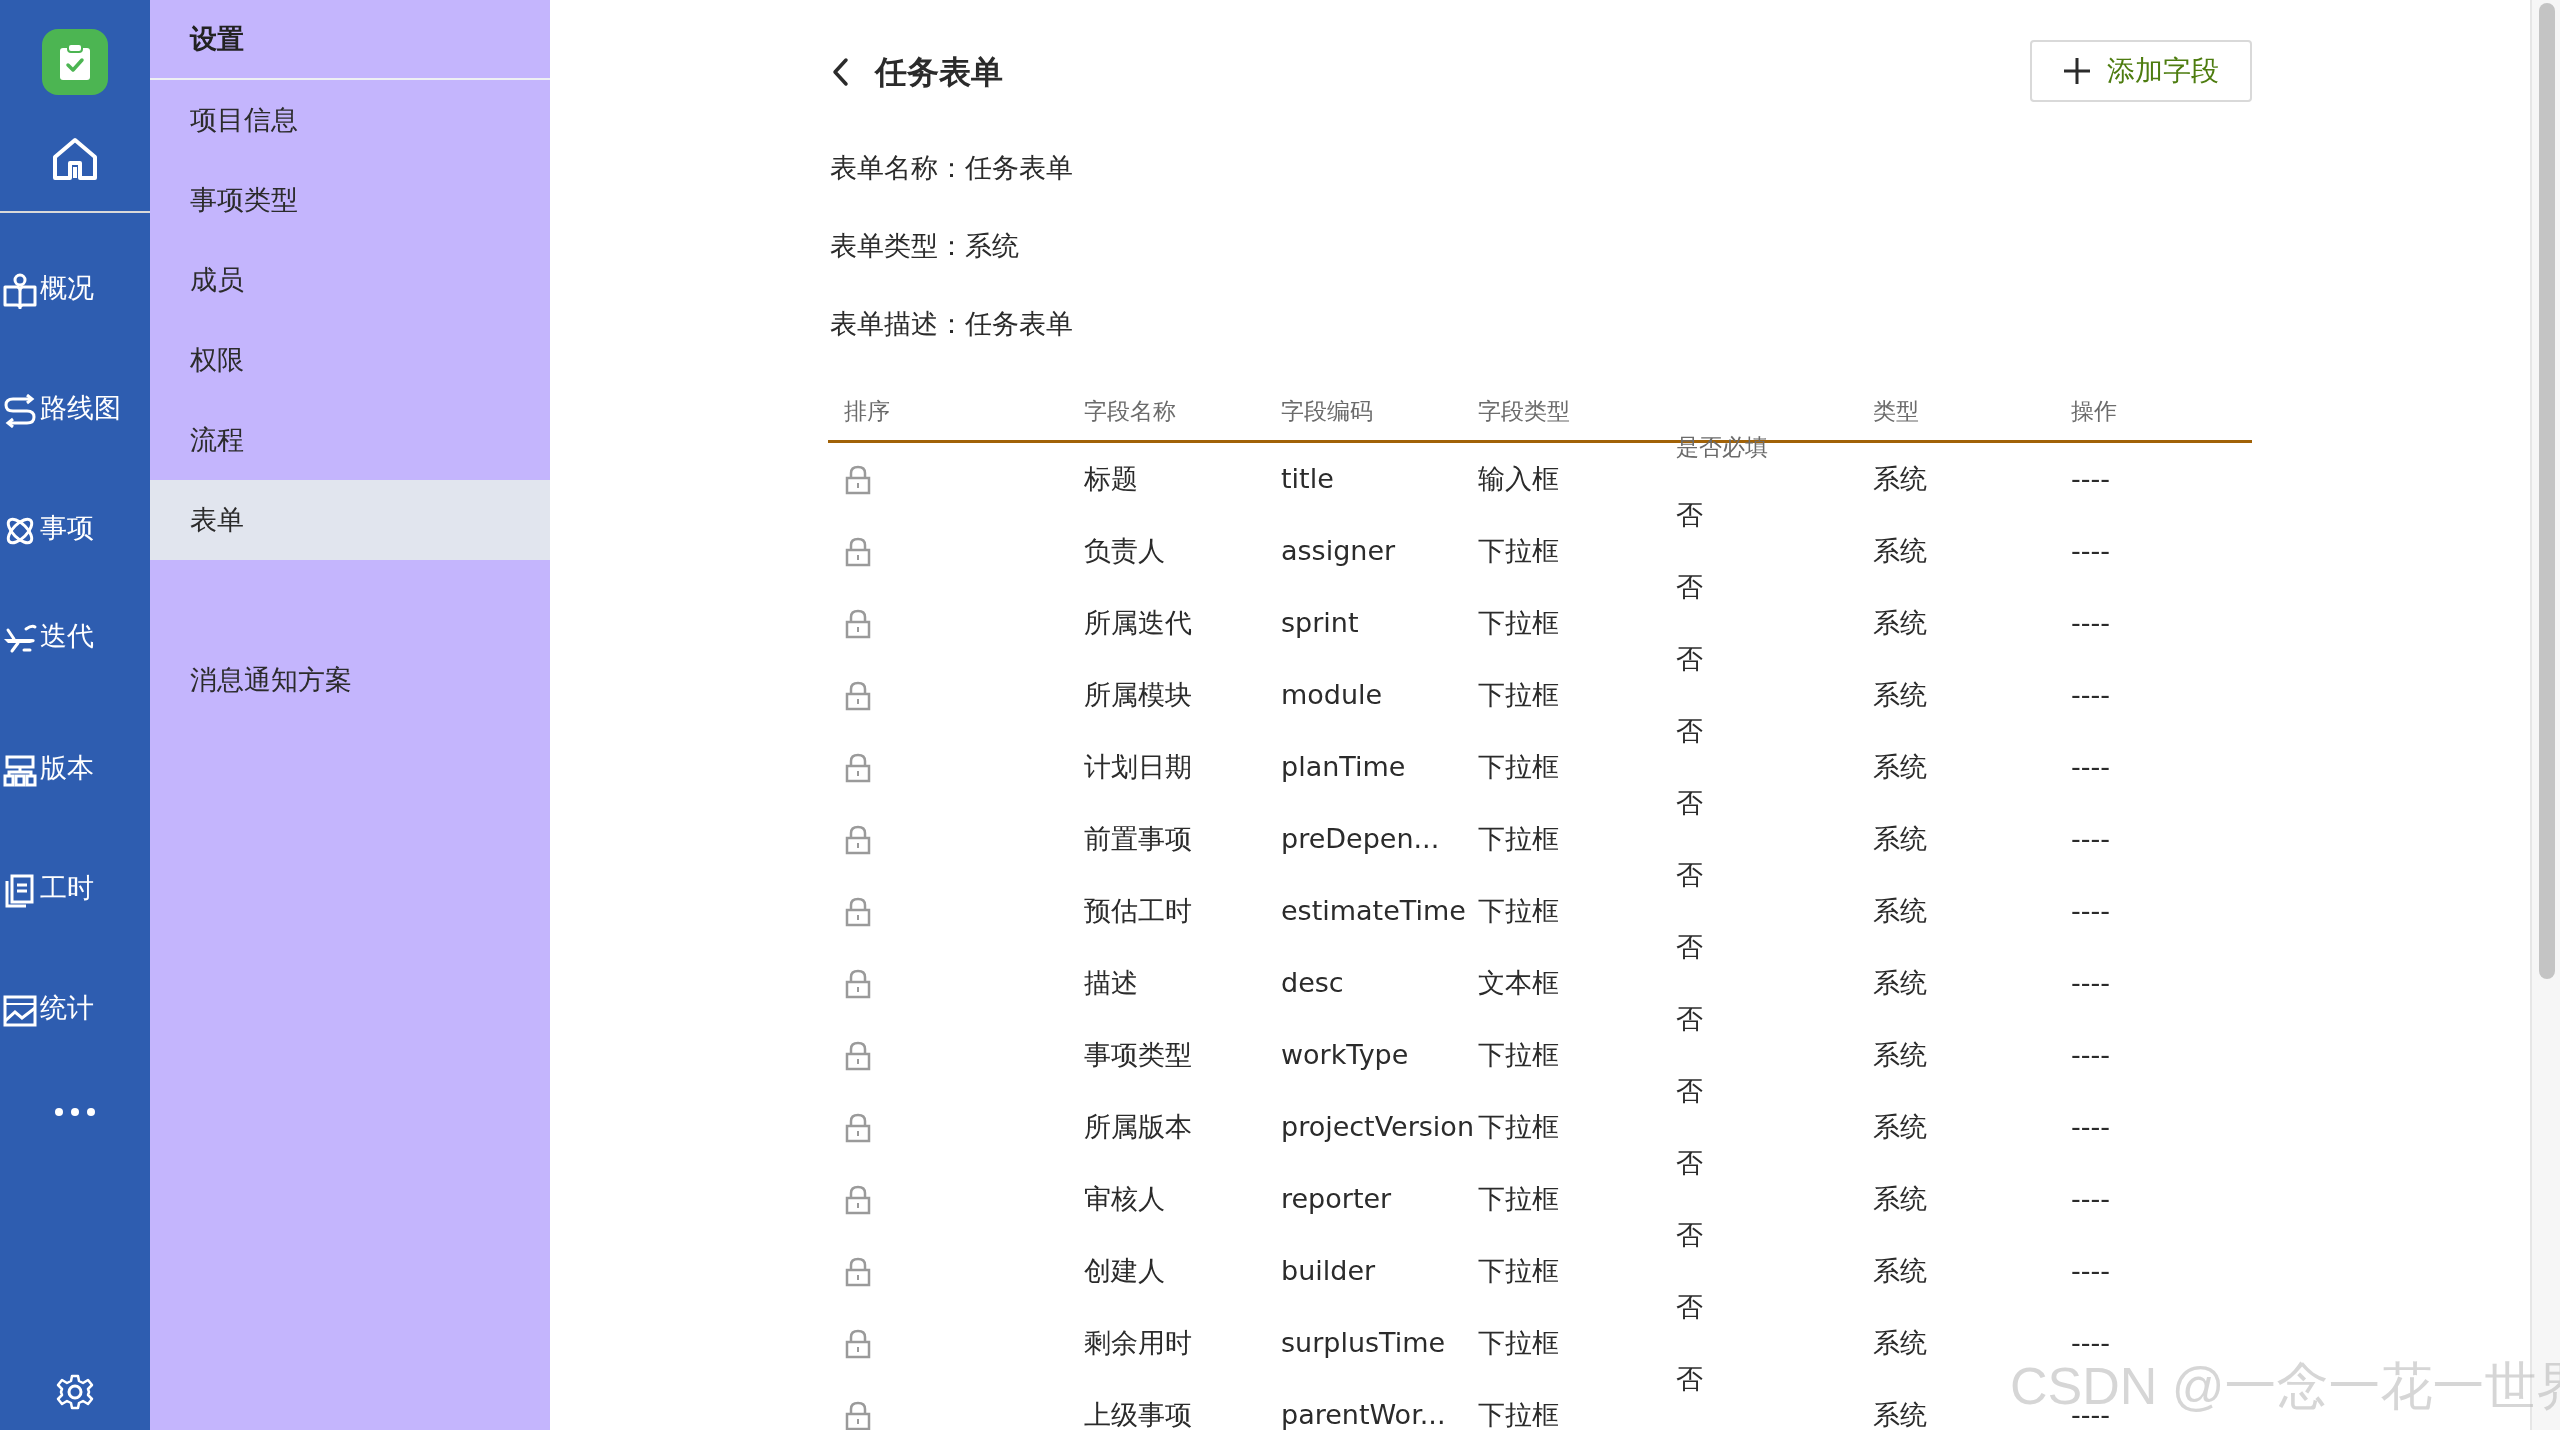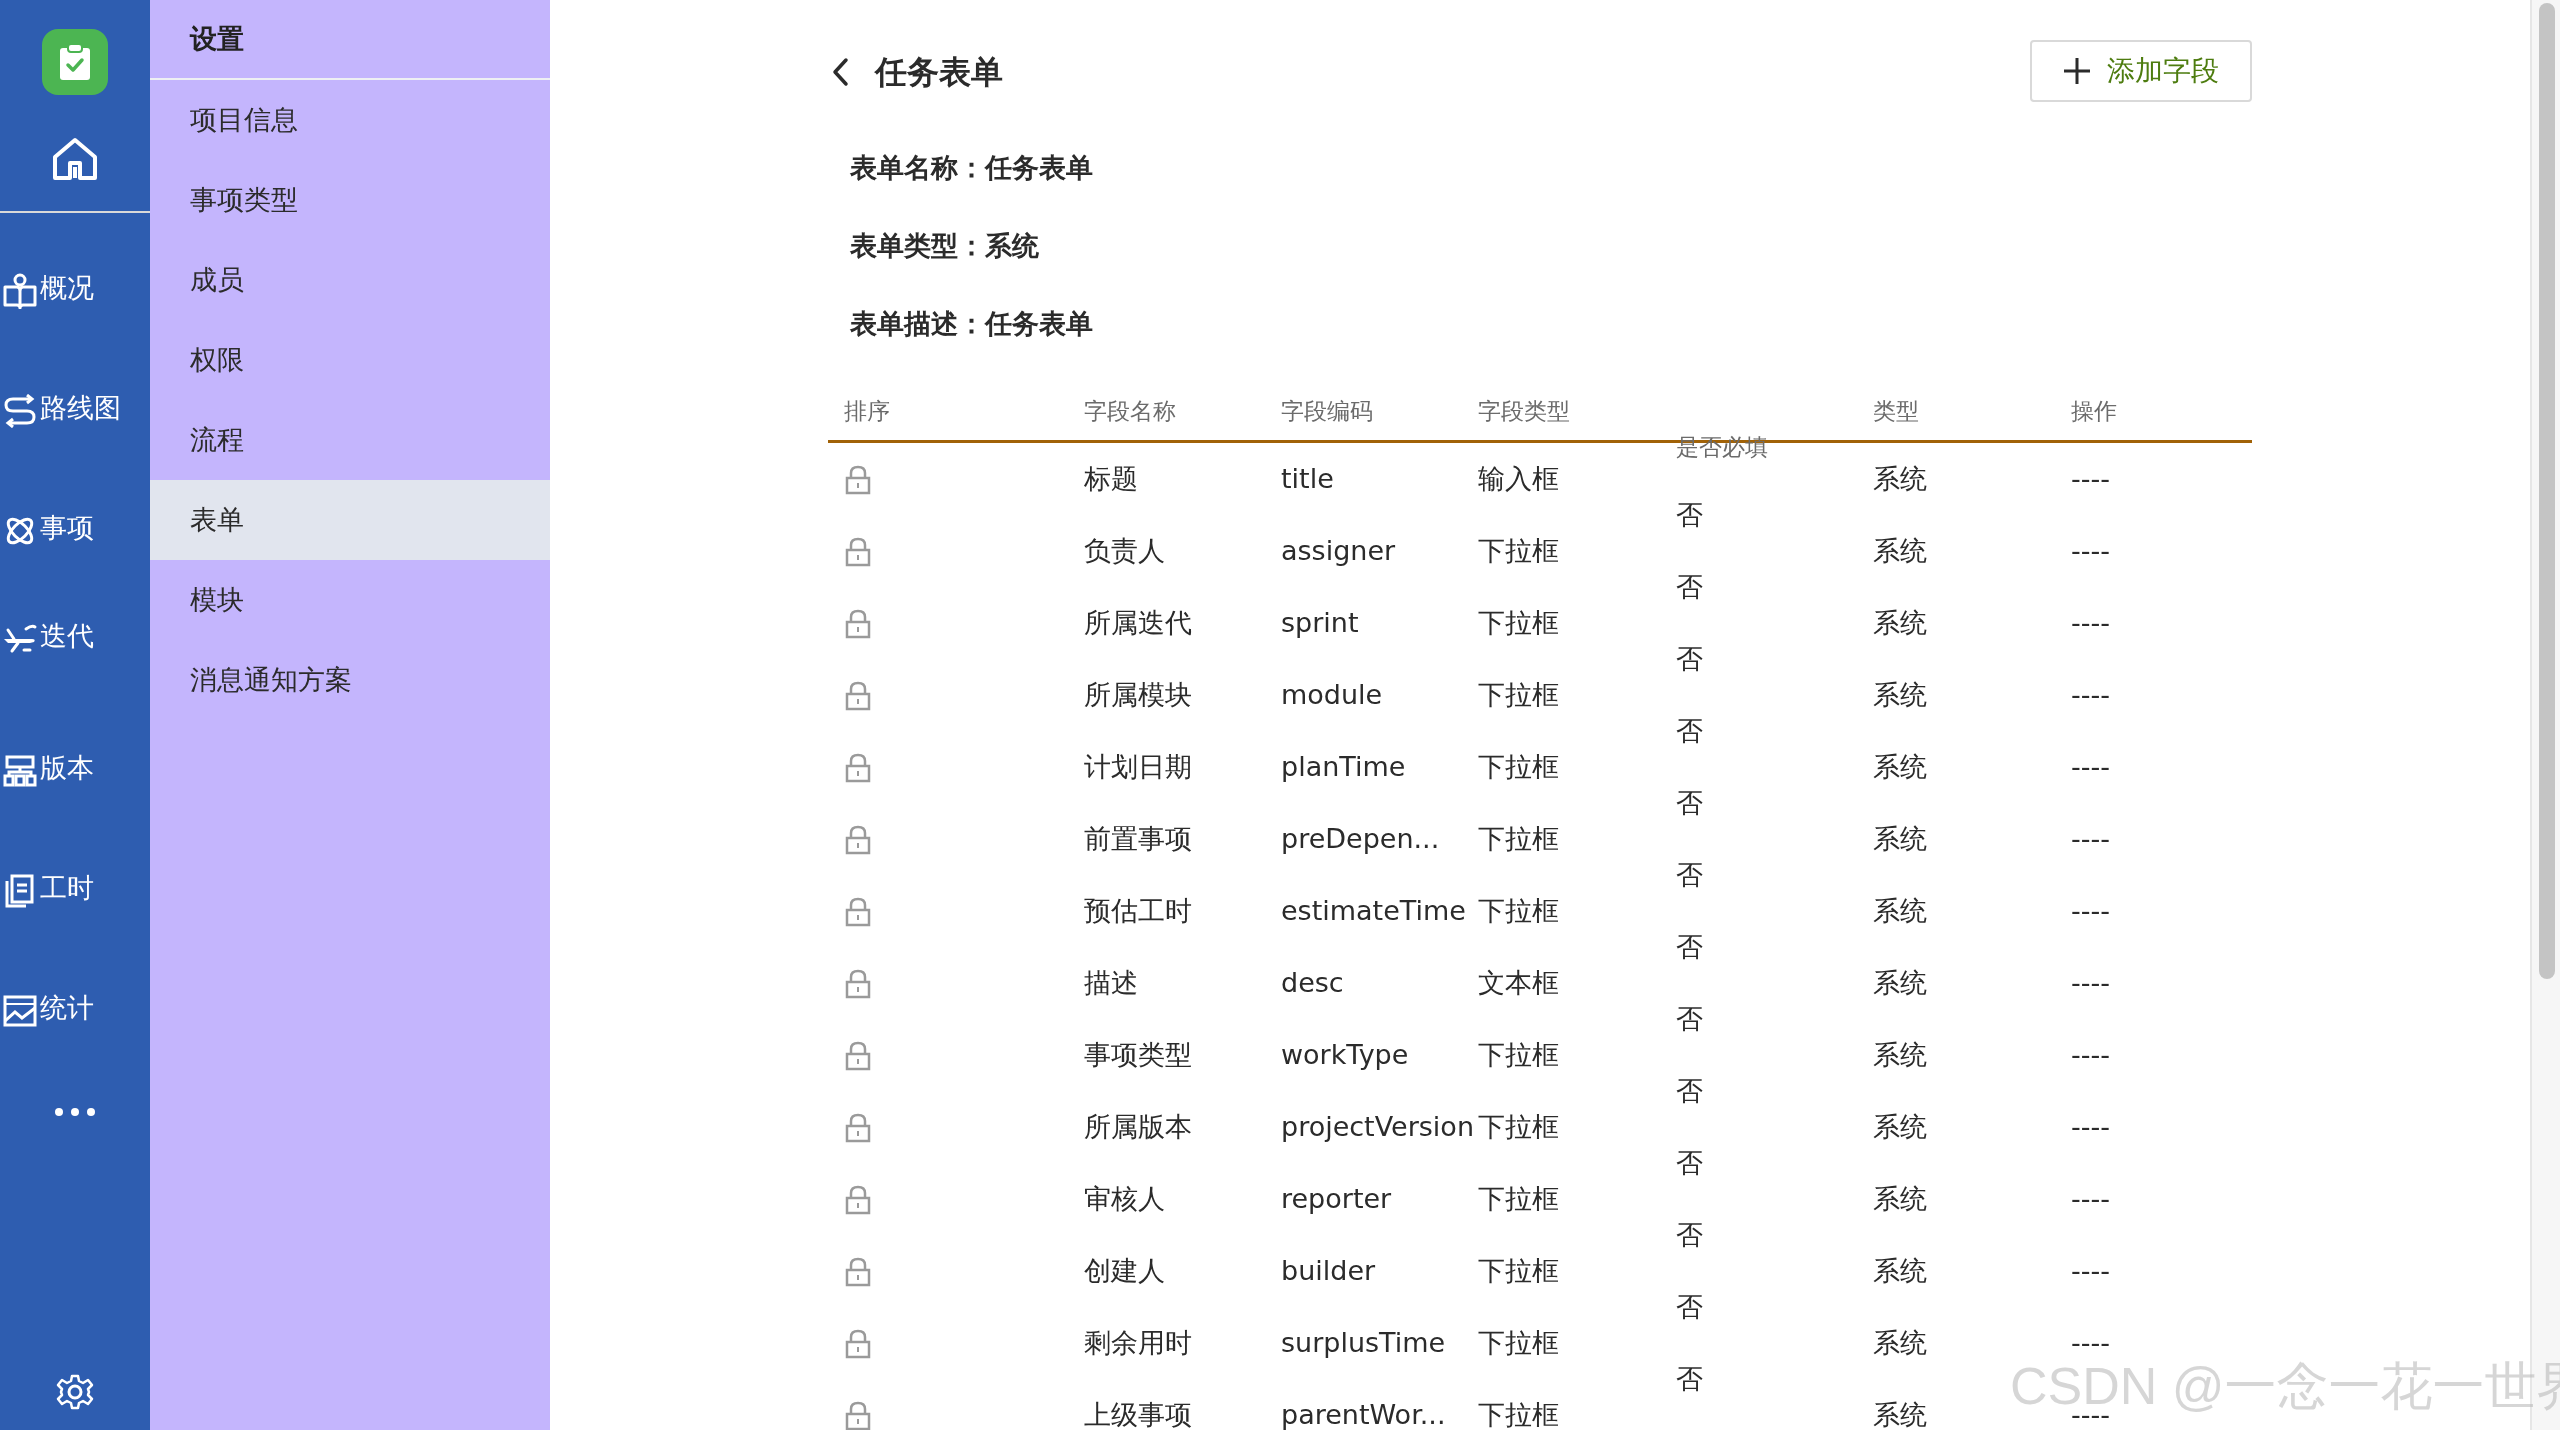--- a/index.html
+++ b/index.html
@@ -23,21 +23,21 @@
   .panel-title { position: absolute; left: 40px; top: 0; height: 78px; line-height: 78px; font-size: 27px; font-weight: bold; color: #222; }
   .panel-divider { position: absolute; left: 0; top: 78px; width: 400px; height: 2px; background: #eef0f3; }
   .panel-item { position: absolute; left: 0; width: 400px; height: 80px; line-height: 80px; padding-left: 40px; font-size: 27px; color: #2b2b2b; cursor: pointer; }
   .panel-item.active { background: #E1E5EE; }
 
   
   .main { position: absolute; left: 550px; top: 0; width: 1980px; height: 1430px; background: #ffffff; }
   .back { position: absolute; left: 280px; top: 56px; width: 30px; height: 32px; cursor: pointer; display: flex; align-items: center; }
   .page-title { position: absolute; left: 325px; top: 50px; font-size: 32px; line-height: 44px; font-weight: bold; color: #2b2b2b; }
   .add-btn { position: absolute; left: 1480px; top: 40px; width: 222px; height: 62px; border: 2px solid #d9d9d9; border-radius: 4px; background: #fff; display: flex; align-items: center; justify-content: center; gap: 16px; font-size: 28px; color: #4d7c0f; cursor: pointer; }
-  .info { position: absolute; left: 300px; font-size: 27px; line-height: 36px; color: #2b2b2b; font-weight: bold; }
+  .info { position: absolute; left: 280px; font-size: 27px; line-height: 36px; color: #2b2b2b; }
 
   .table { position: absolute; left: 278px; top: 380px; width: 1424px; }
   .thead { position: relative; height: 63px; border-bottom: 3px solid #a16207; }
   .th { position: absolute; top: 15px; font-size: 23px; line-height: 32px; color: #6b6b6b; }
   .row { position: relative; height: 72px; }
   .td { position: absolute; top: 18px; font-size: 27px; line-height: 36px; color: #2b2b2b; white-space: nowrap; }
   .lock { position: absolute; left: 16px; top: 22px; width: 28px; height: 30px; }
 
   .c0 { left: 16px; } .c1 { left: 256px; } .c2 { left: 453px; } .c3 { left: 650px; }
   .c4 { left: 848px; margin-top: 36px; } .c5 { left: 1045px; } .c6 { left: 1243px; }
@@ -150,21 +150,20 @@
 
 <div class="panel">
   <div class="panel-title">设置</div>
   <div class="panel-divider"></div>
   <div class="panel-item" style="top:80px">项目信息</div>
   <div class="panel-item" style="top:160px">事项类型</div>
   <div class="panel-item" style="top:240px">成员</div>
   <div class="panel-item" style="top:320px">权限</div>
   <div class="panel-item" style="top:400px">流程</div>
   <div class="panel-item active" style="top:480px">表单</div>
-  <div class="panel-item" style="top:560px">模块</div>
   <div class="panel-item" style="top:640px">消息通知方案</div>
 </div>
 
 <div class="main">
   <div class="back">
     <svg width="20" height="32" viewBox="0 0 20 32">
         <path d="M16 4 L5 16 L16 28" fill="none" stroke="#2b2b2b" stroke-width="3.5" stroke-linecap="round" stroke-linejoin="round"></path>
       </svg>
   </div>
   <div class="page-title">任务表单</div>

